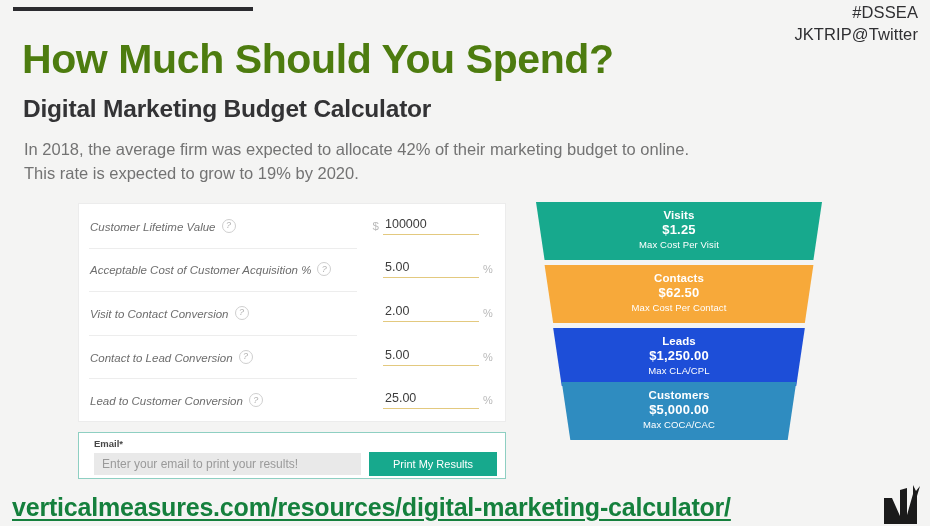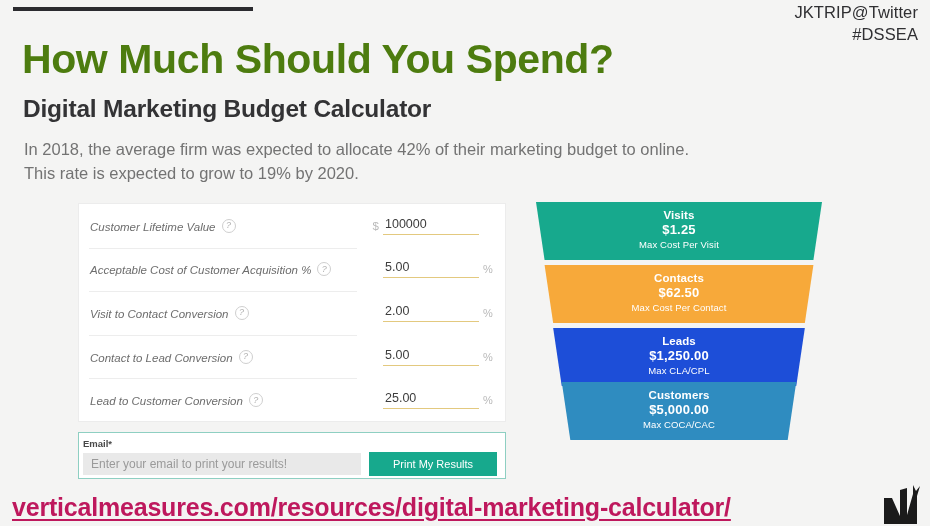--- a/index.html
+++ b/index.html
@@ -152,21 +152,21 @@
 
   
   .email-box {
     position: absolute;
     left: 78px;
     top: 432px;
     width: 428px;
     height: 47px;
     background: #ffffff;
     border: 1.5px solid #8ecfc2;
-    padding: 5px 8px 6px 4px;
+    padding: 5px 8px 6px 15px;
   }
   .email-label {
     font-size: 9.5px;
     font-weight: bold;
     color: #474747;
     margin-bottom: 3px;
   }
   .email-row {
     display: flex;
     align-items: center;
@@ -238,43 +238,43 @@
     background: #f4f4f3;
     display: flex;
     align-items: center;
   }
   .url-text {
     position: absolute;
     left: 12px;
     bottom: 4px;
     font-size: 25px;
     font-weight: bold;
-    color: #be185d;
+    color: #15803d;
     text-decoration: underline;
     text-decoration-thickness: 2px;
     text-underline-offset: 3px;
     letter-spacing: -0.2px;
     white-space: nowrap;
   }
   .vm-logo {
     position: absolute;
     right: 6px;
     bottom: 0px;
     width: 44px;
     height: 44px;
   }
 </style>
 </head>
 <body>
 
 <div class="top-rule"></div>
 
 <div class="handles">
+  <div>#DSSEA</div>
   <div>JKTRIP@Twitter</div>
-  <div>#DSSEA</div>
 </div>
 
 <div class="title">How Much Should You Spend?</div>
 <div class="subtitle">Digital Marketing Budget Calculator</div>
 <div class="intro">
   <div>In 2018, the average firm was expected to allocate 42% of their marketing budget to online.</div>
   <div>This rate is expected to grow to 19% by 2020.</div>
 </div>
 
 <div class="calc-card" id="calc-card">

